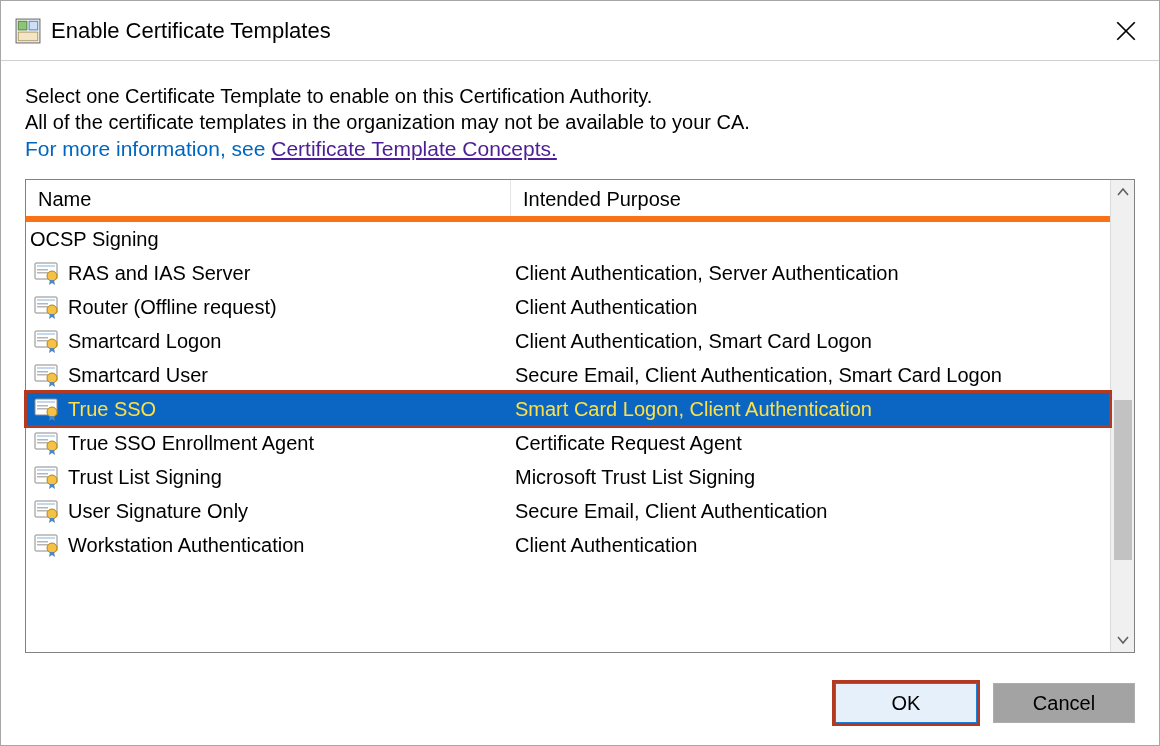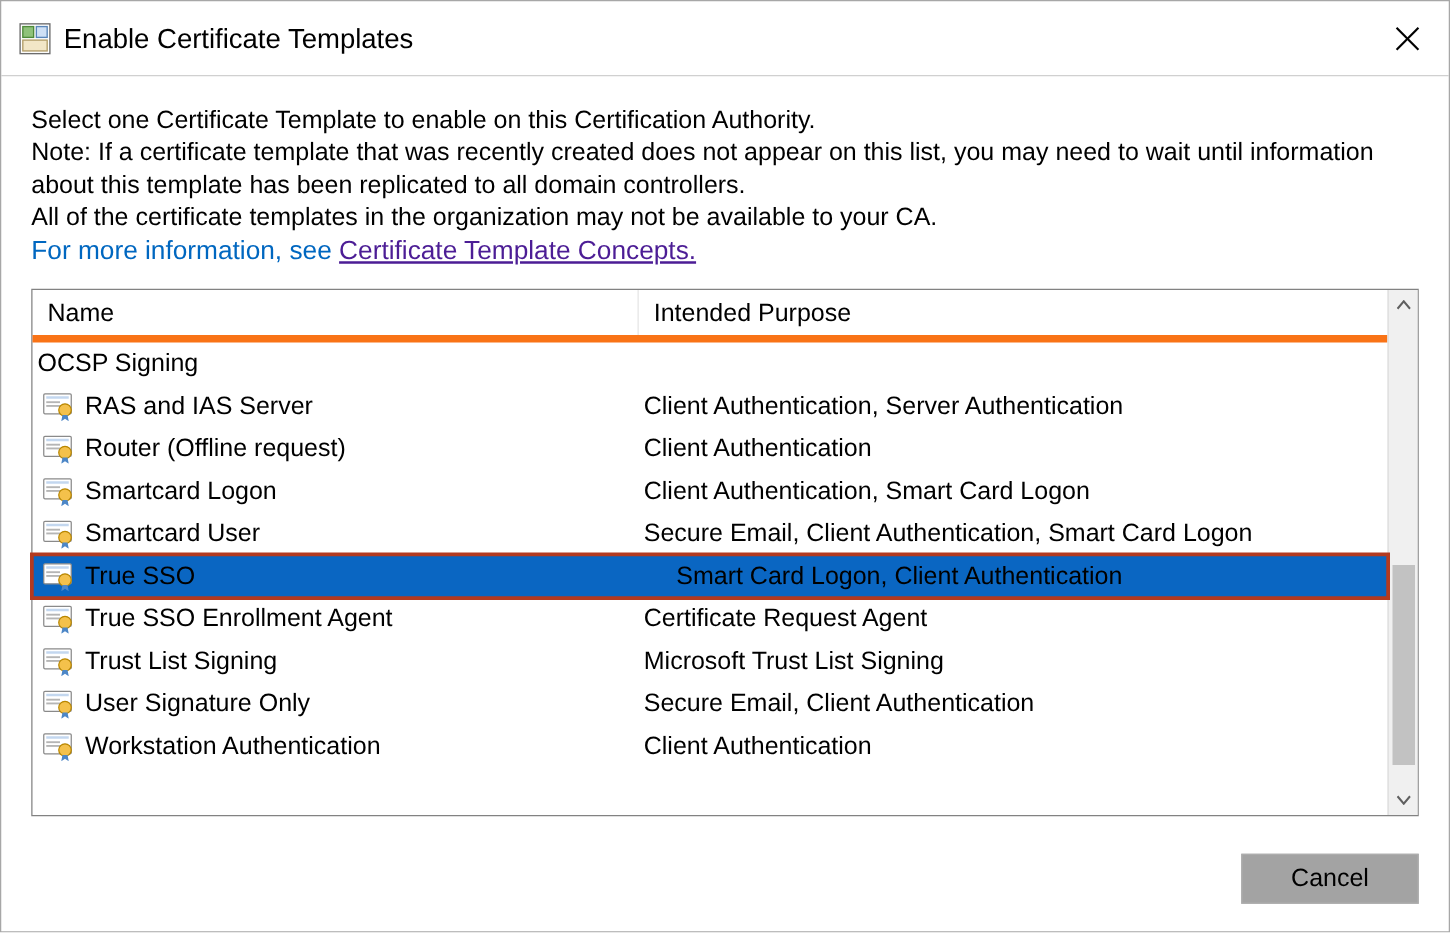--- a/index.html
+++ b/index.html
@@ -103,26 +103,25 @@
     padding-left: 4px;
   }
   .cert-icon {
     width: 24px; height: 24px;
     margin-right: 10px;
     display: inline-flex;
     flex-shrink: 0;
   }
   .row.selected {
     background: #0a66c2;
-    color: #000000;
+    color: #fde047;
     outline: 3px solid #b33a20;
     outline-offset: -1px;
     z-index: 1;
     position: relative;
-    gap: 26px;
   }
   .scrollbar {
     width: 24px;
     background: #f0f0f0;
     border-left: 1px solid #dcdcdc;
     position: relative;
   }
   .scroll-up, .scroll-down {
     position: absolute;
     width: 24px; height: 24px;
@@ -182,21 +181,20 @@
       <svg viewBox="0 0 16 16">
           <line x1="1" y1="1" x2="15" y2="15" stroke="#000" stroke-width="1.4"></line>
           <line x1="15" y1="1" x2="1" y2="15" stroke="#000" stroke-width="1.4"></line>
         </svg>
     </div>
   </div>
 
   <div class="body-area">
     <div class="instructions">
       <div>Select one Certificate Template to enable on this Certification Authority.</div>
-      <div>Note: If a certificate template that was recently created does not appear on this list, you may need to wait until information about this template has been replicated to all domain controllers.</div>
       <div>All of the certificate templates in the organization may not be available to your CA.</div>
     </div>
     <div class="more-info">
       <span>For more information, see </span><span class="link">Certificate Template Concepts.</span>
     </div>
 
     <div class="list-wrap">
       <div class="list-main">
         <div class="list-header">
           <div class="col-name">Name</div>
@@ -362,16 +360,17 @@
         <div class="scroll-down">
           <svg width="12" height="8">
               <polyline points="1,1 6,7 11,1" fill="none" stroke="#606060" stroke-width="1.6"></polyline>
             </svg>
         </div>
       </div>
     </div>
   </div>
 
   <div class="button-row">
+    <div class="dlg-btn ok">OK</div>
     <div class="dlg-btn">Cancel</div>
   </div>
 
 </div>
 
 </body></html>

